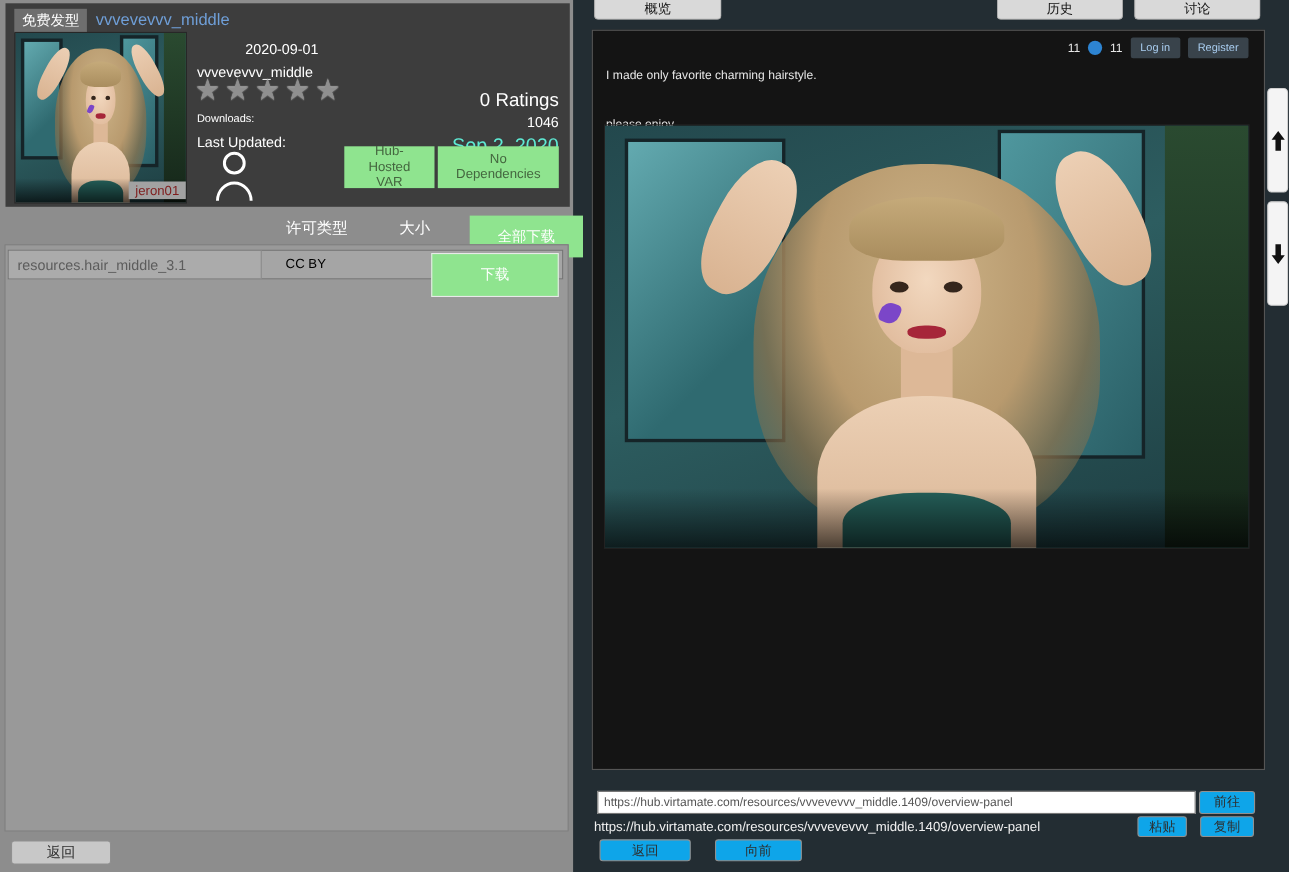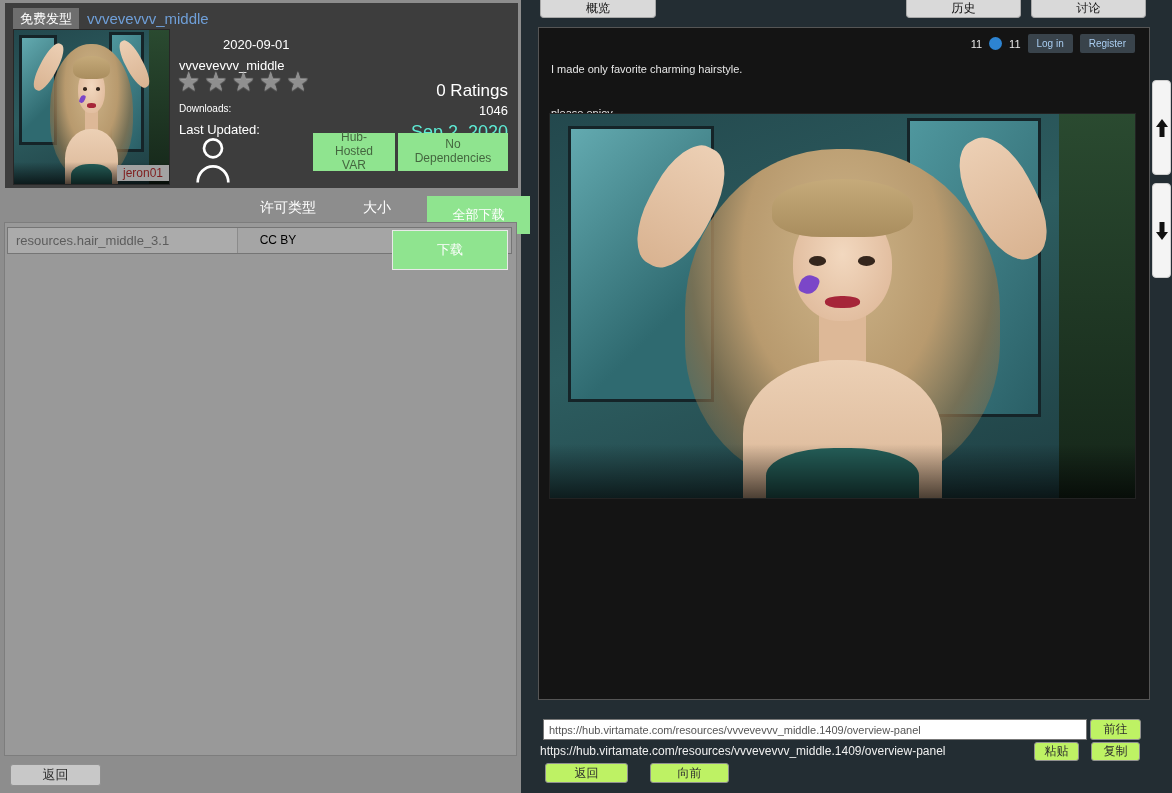--- a/index.html
+++ b/index.html
@@ -35,21 +35,21 @@
   .th-size { left:345px; width:64px; }
   .btn-dl-all { position:absolute; left:427px; top:0; width:103px; height:24px; color:#fff; font-size:13px; }
 
   .list-area { position:absolute; left:4px; top:222px; width:513px; height:534px; background:#999999; border:1px solid #7d7d7d; }
   .tbl-row { position:absolute; left:2px; top:4px; width:505px; height:27px; background:#a5a5a5; border:1px solid #757575; }
   .cell-pkg { position:absolute; left:0; top:0; bottom:0; width:230px; background:#ababab; border-right:1px solid #8b8b8b; color:#5c5c5c; font-size:13px; display:flex; align-items:center; padding-left:8px; }
   .cell-lic { position:absolute; left:225px; width:90px; top:5px; text-align:center; color:#000000; font-size:12px; }
   .cell-size { position:absolute; left:390px; width:90px; top:5px; text-align:center; color:#787878; font-size:12px; }
   .btn-dl-row { position:absolute; right:3px; top:2px; width:116px; height:20px; border:1px solid #e9e9e9; color:#fff; font-size:13px; }
 
-  .gbtn { background:#bef264; border:1px solid #909090; border-radius:3px; color:#2e2e2e; font-size:12px; display:flex; align-items:center; justify-content:center; cursor:pointer; font-family:inherit; }
+  .gbtn { background:#0ea5e9; border:1px solid #909090; border-radius:3px; color:#2e2e2e; font-size:12px; display:flex; align-items:center; justify-content:center; cursor:pointer; font-family:inherit; }
   .btn-back-left { position:absolute; left:10px; top:764px; width:91px; height:22px; background:#c8c8c8; font-size:13px; }
 
   
   .right { position:absolute; left:538px; top:0; width:612px; height:793px; }
   .tab { position:absolute; top:0; height:18px; background:#d9d9d9; border:1px solid #a8a8a8; border-top:none; border-radius:0 0 4px 4px; color:#111; font-size:12px; display:flex; align-items:center; justify-content:center; cursor:pointer; font-family:inherit; }
   .tab-overview { left:2px; width:116px; }
   .tab-history { left:368px; width:115px; }
   .tab-discussion { left:493px; width:115px; }
 
   .content { position:absolute; left:0; top:27px; width:612px; height:673px; background:#141414; border:1px solid #555; }

